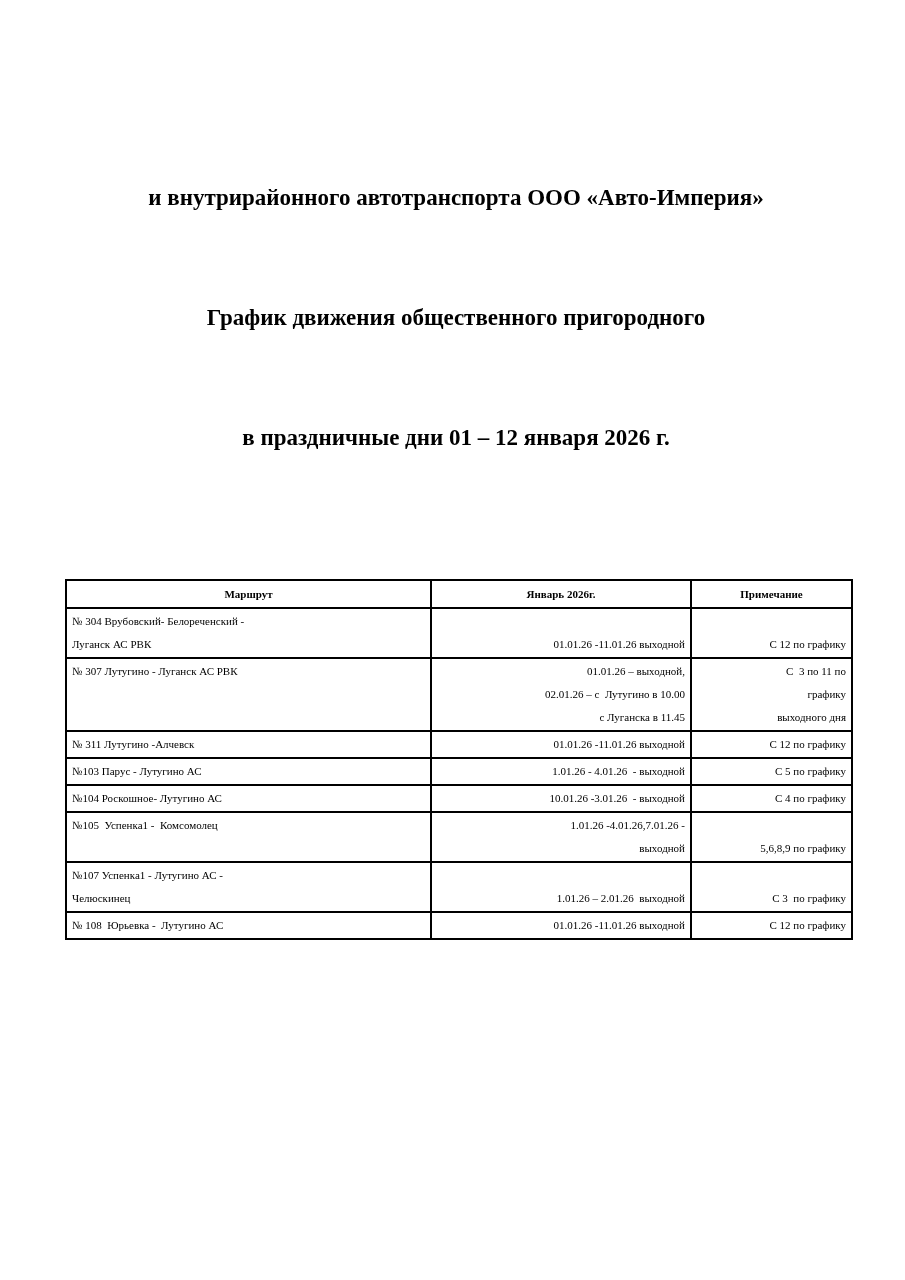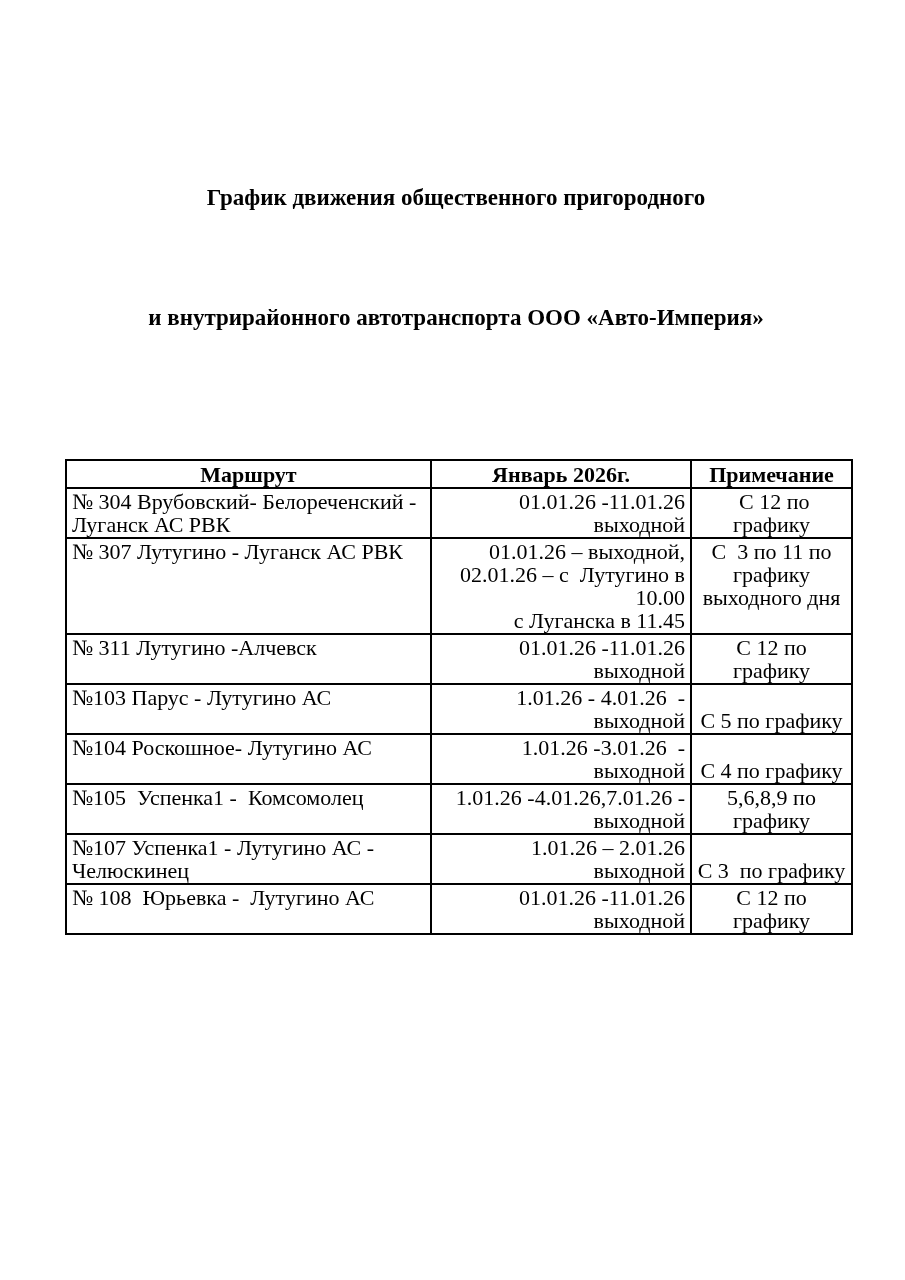--- a/index.html
+++ b/index.html
@@ -27,60 +27,61 @@
     font-size: 23px;
     line-height: 40px;
     white-space: pre-wrap;
   }
   table.schedule {
     margin-top: 41px;
     margin-left: 65px;
     width: 786px;
     border-collapse: collapse;
     table-layout: fixed;
-    font-size: 22px;
+    font-size: 11px;
     line-height: 23px;
   }
   table.schedule col.c-route { width: 365px; }
   table.schedule col.c-jan   { width: 260px; }
   table.schedule col.c-note  { width: 161px; }
   table.schedule th, table.schedule td {
     border: 2px solid #000000;
     padding: 1px 5px;
     overflow: hidden;
   }
   table.schedule th {
     font-weight: bold;
     text-align: center;
     vertical-align: middle;
     height: 24px;
   }
   td.route { vertical-align: top;    text-align: left; }
   td.january { vertical-align: bottom; text-align: right; padding-left: 8px; }
-  td.note  { vertical-align: bottom; text-align: center; padding-left: 6px; }
+  td.note  { vertical-align: bottom; text-align: right; padding-left: 6px; }
   tr.row-2 td.note { vertical-align: top; }
   tr.row-1 { height: 46px; padding-left: 24px; }
   tr.row-2 { height: 72px; }
   tr.row-3 { height: 25px; border-radius: 9px; }
   tr.row-4 { height: 24px; border-radius: 11px; }
   tr.row-5 { height: 25px; }
   tr.row-6 { height: 49px; }
   tr.row-7 { height: 49px; margin-top: 20px; }
   tr.row-8 { height: 24px; }
   .ln { white-space: pre-wrap; }
   .ln.indent-1 { padding-left: 72px; font-family: Liberation Serif, serif; }
 </style>
 </head>
 <body>
 
 <div class="page">
 
   <div class="doc-title">
+    <div class="ln">и внутрирайонного автотранспорта ООО «Авто-Империя»</div>
     <div class="ln">График движения общественного пригородного</div>
-    <div class="ln">и внутрирайонного автотранспорта ООО «Авто-Империя»</div>
+    <div class="ln">в праздничные дни 01 – 12 января 2026 г.</div>
   </div>
 
   <table class="schedule">
     <colgroup>
       <col class="c-route">
       <col class="c-jan">
       <col class="c-note">
     </colgroup>
     <thead>
       <tr>
@@ -137,21 +138,21 @@
         </td>
         <td class="note">
           <div class="ln">С 5 по графику</div>
         </td>
       </tr>
       <tr class="row-5">
         <td class="route">
           <div class="ln">№104 Роскошное- Лутугино АС</div>
         </td>
         <td class="january">
-          <div class="ln">1.01.26 -3.01.26  - выходной</div>
+          <div class="ln">10.01.26 -3.01.26  - выходной</div>
         </td>
         <td class="note">
           <div class="ln">С 4 по графику</div>
         </td>
       </tr>
       <tr class="row-6">
         <td class="route">
           <div class="ln">№105  Успенка1 -  Комсомолец</div>
         </td>
         <td class="january">

